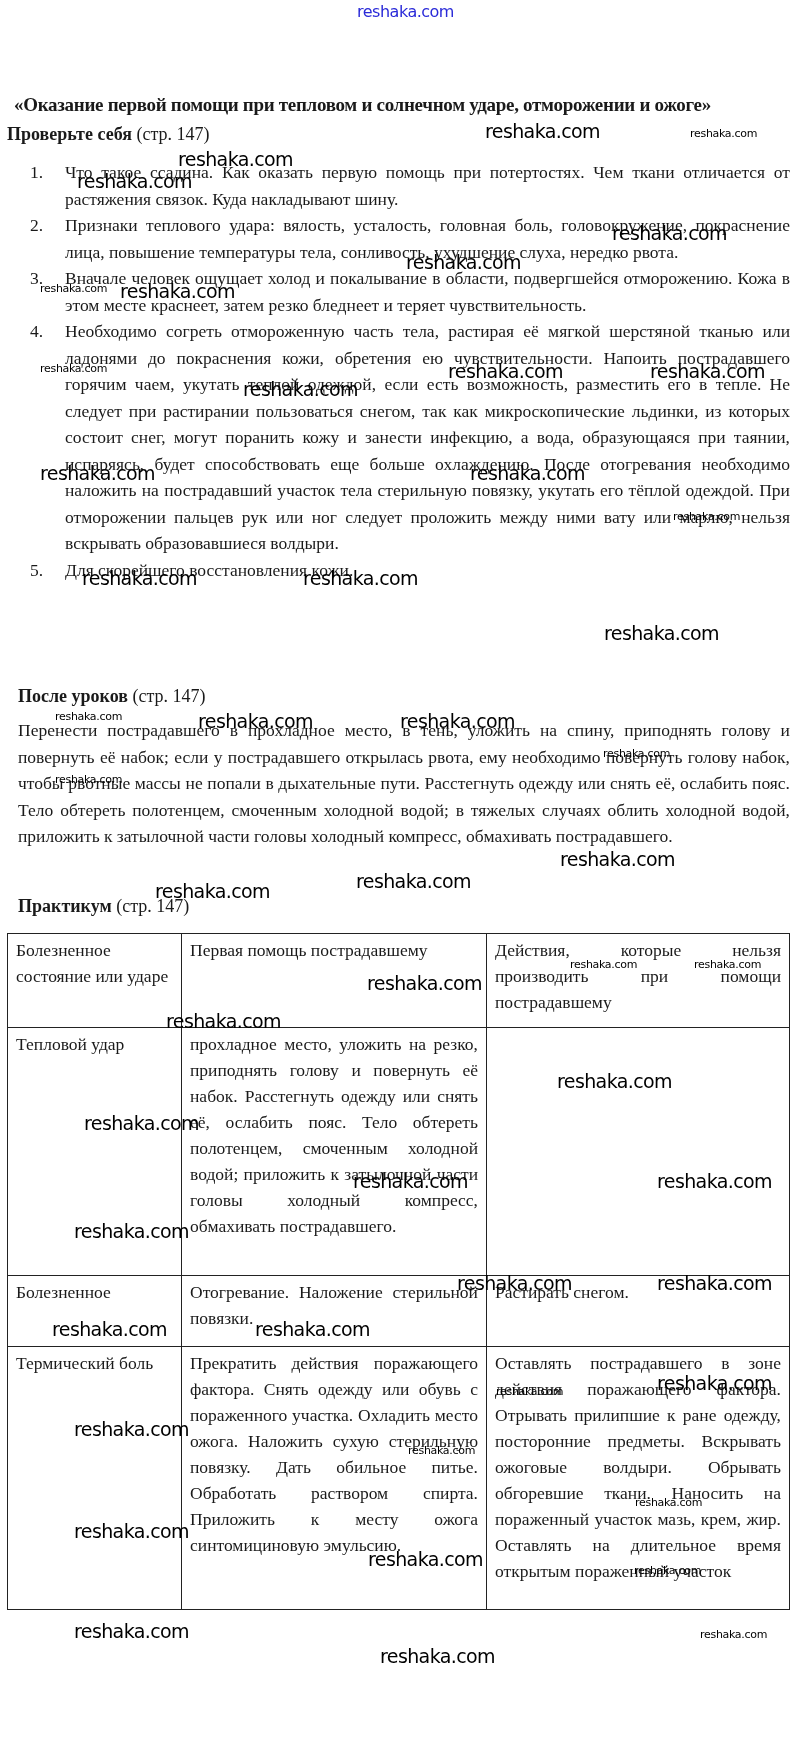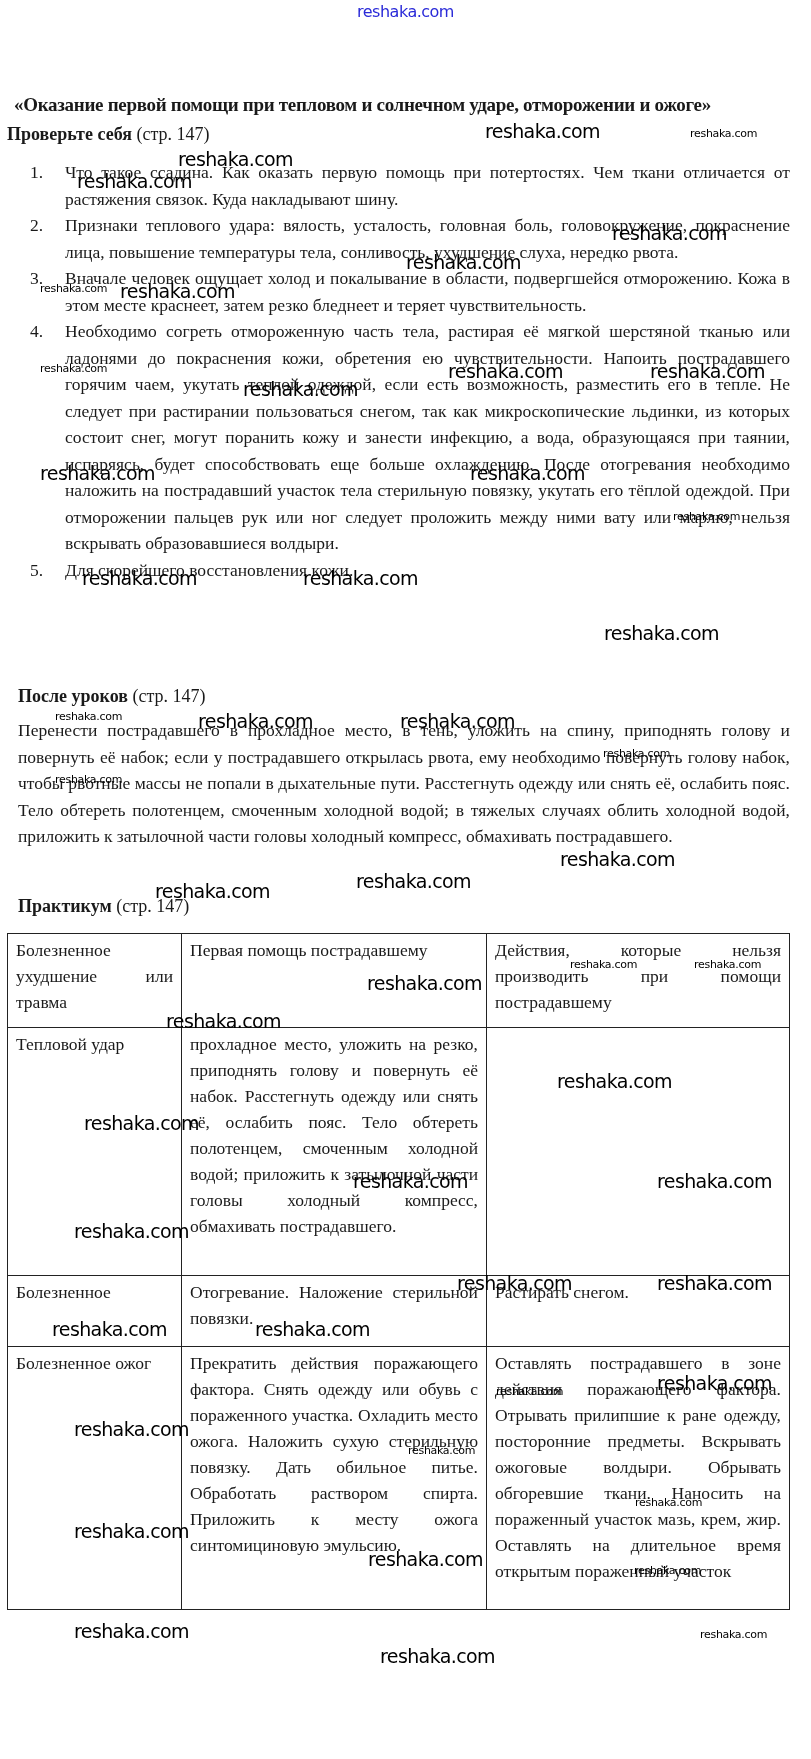--- a/index.html
+++ b/index.html
@@ -66,36 +66,36 @@
 </div>
 <p class="para" style="top:717px;">Перенести пострадавшего в прохладное место, в тень, уложить на спину, приподнять голову и повернуть её набок; если у пострадавшего открылась рвота, ему необходимо повернуть голову набок, чтобы рвотные массы не попали в дыхательные пути. Расстегнуть одежду или снять её, ослабить пояс. Тело обтереть полотенцем, смоченным холодной водой; в тяжелых случаях облить холодной водой, приложить к затылочной части головы холодный компресс, обмахивать пострадавшего.</p>
 
 <div class="section-head" style="top:896px; left:18px;">
   <b>Практикум</b><span> (стр. 147)</span>
 </div>
 
 <table class="prak">
   <tbody>
       <tr>
-    <td class="c1" style="height:86px;">Болезненное ухудшение или травма</td>
+    <td class="c1" style="height:86px;">Болезненное состояние или ударе</td>
     <td class="c2">Первая помощь пострадавшему</td>
     <td>Действия, которые нельзя производить при помощи пострадавшему</td>
   </tr>
   <tr>
     <td class="c1" style="height:240px;">Тепловой удар</td>
     <td class="c2">прохладное место, уложить на резко, приподнять голову и повернуть её набок. Расстегнуть одежду или снять её, ослабить пояс. Тело обтереть полотенцем, смоченным холодной водой; приложить к затылочной части головы холодный компресс, обмахивать пострадавшего.</td>
     <td></td>
   </tr>
   <tr>
     <td class="c1" style="height:63px;">Болезненное</td>
     <td class="c2">Отогревание. Наложение стерильной повязки.</td>
     <td>Растирать снегом.</td>
   </tr>
   <tr>
-    <td class="c1" style="height:255px;">Болезненное ожог</td>
+    <td class="c1" style="height:255px;">Термический боль</td>
     <td class="c2">Прекратить действия поражающего фактора. Снять одежду или обувь с пораженного участка. Охладить место ожога. Наложить сухую стерильную повязку. Дать обильное питье. Обработать раствором спирта. Приложить к месту ожога синтомициновую эмульсию.</td>
     <td>Оставлять пострадавшего в зоне действия поражающего фактора. Отрывать прилипшие к ране одежду, посторонние предметы. Вскрывать ожоговые волдыри. Обрывать обгоревшие ткани. Наносить на пораженный участок мазь, крем, жир. Оставлять на длительное время открытым пораженный участок</td>
   </tr>
 </tbody>
   </table>
 
 <div class="wm big" style="left:485px; top:120px;">reshaka.com</div>
 <div class="wm small" style="left:690px; top:127px;">reshaka.com</div>
 <div class="wm big" style="left:178px; top:148px;">reshaka.com</div>
 <div class="wm big" style="left:77px; top:170px;">reshaka.com</div>

